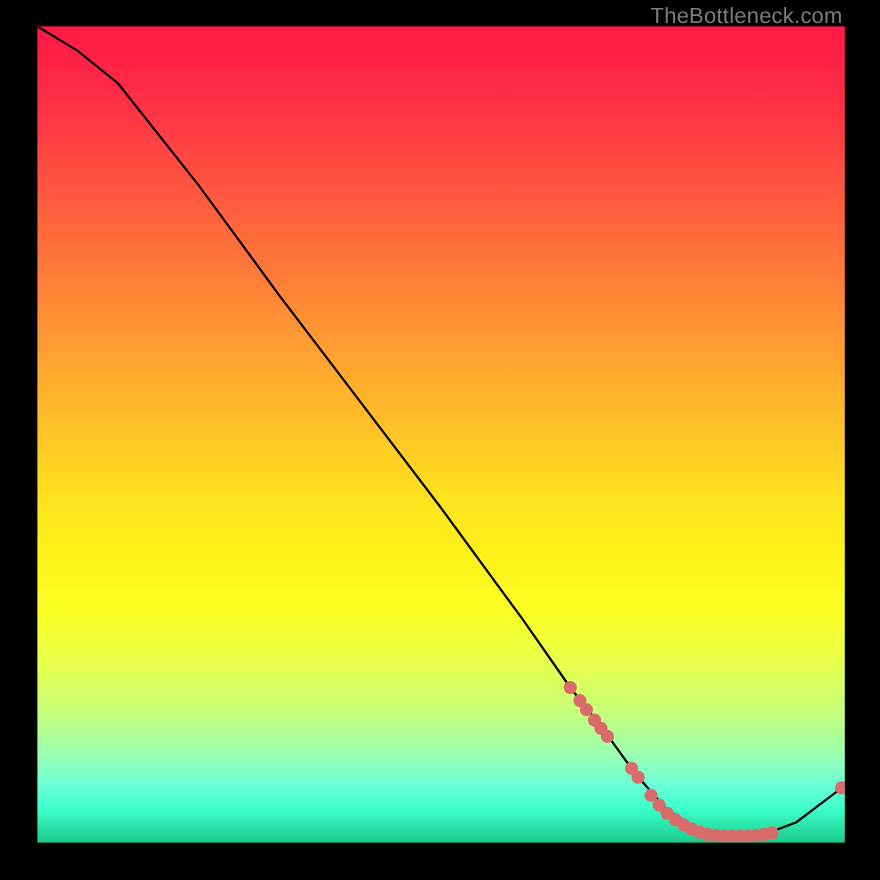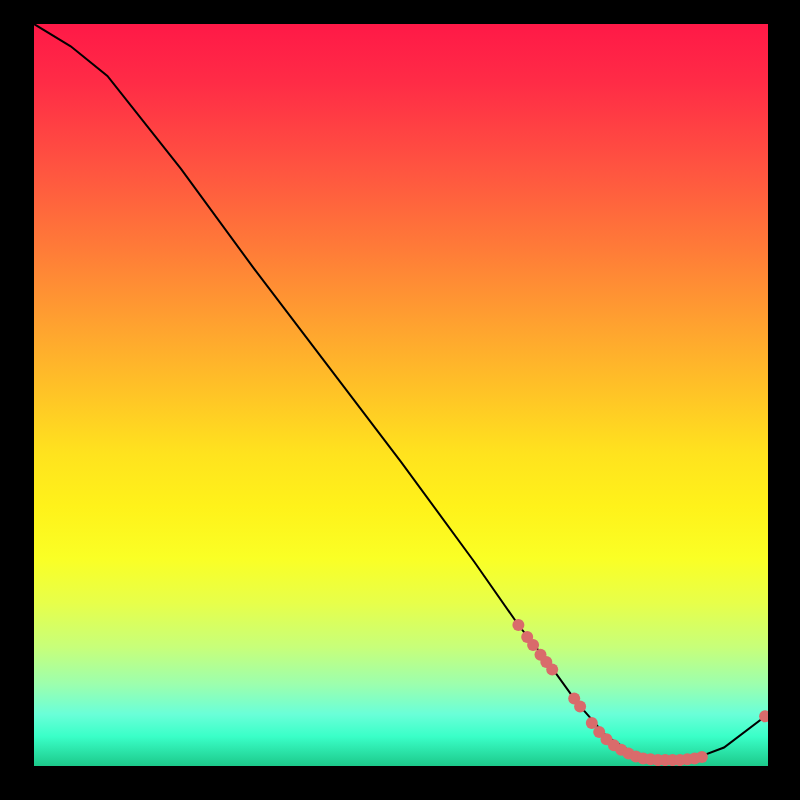--- a/index.html
+++ b/index.html
@@ -96,13 +96,14 @@
           <circle cx="631.2" cy="736.1" r="6" class="dot"></circle>
           <circle cx="638.6" cy="736.1" r="6" class="dot"></circle>
           <circle cx="645.9" cy="736.1" r="6" class="dot"></circle>
           <circle cx="653.3" cy="735.3" r="6" class="dot"></circle>
           <circle cx="660.6" cy="734.6" r="6" class="dot"></circle>
           <circle cx="667.9" cy="733.1" r="6" class="dot"></circle>
           <circle cx="731.1" cy="692.3" r="6" class="dot"></circle>
         </g>
     </svg>
   </div>
+  <div class="watermark">TheBottleneck.com</div>
 </div>
 
 </body></html>

